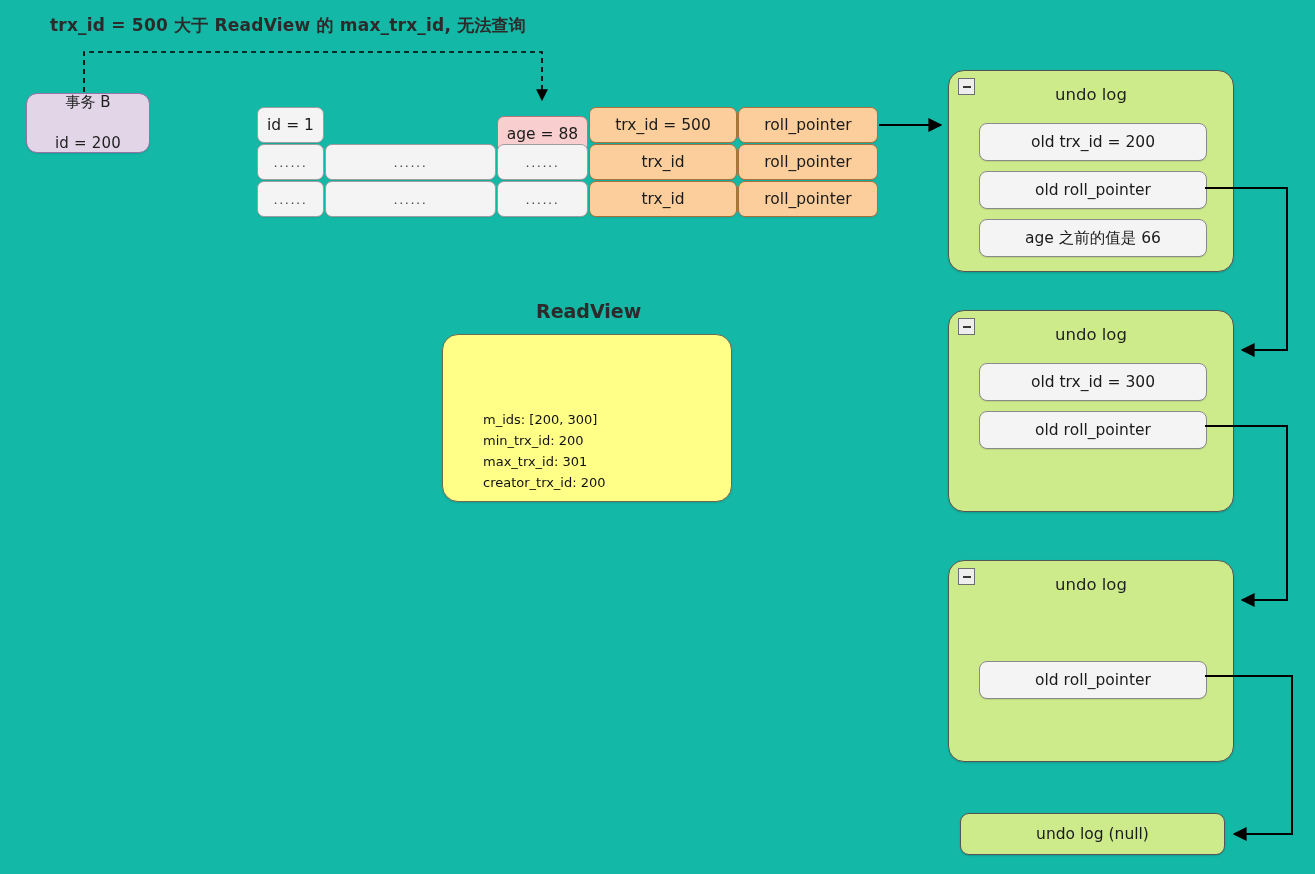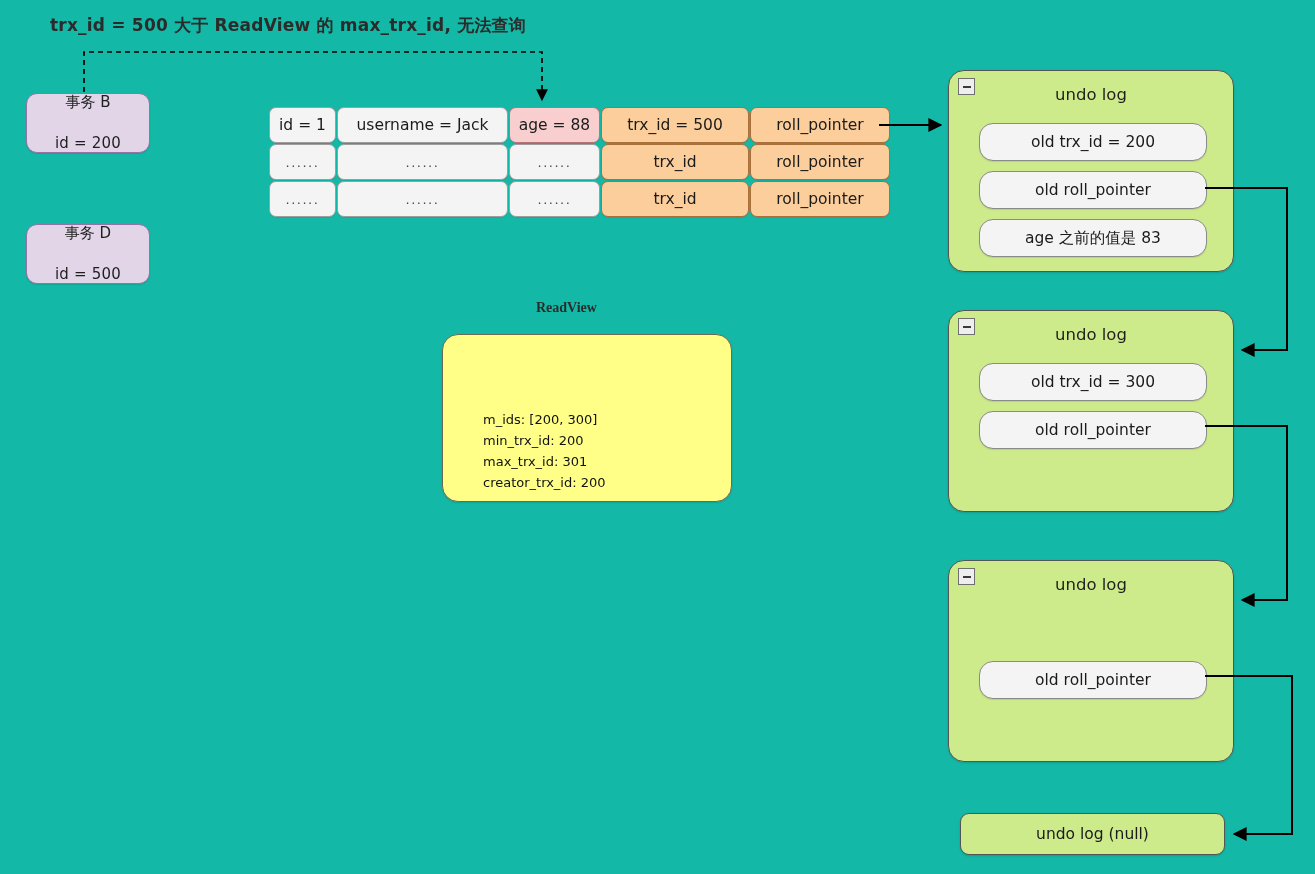--- a/index.html
+++ b/index.html
@@ -54,33 +54,31 @@
     border: 1.2px solid #9e9e9e;
     border-radius: 7px;
     display: flex;
     align-items: center;
     justify-content: center;
     font-size: 15.5px;
     color: #1b1b1b;
     background: #f4f4f4;
     box-shadow: 0 1px 1px rgba(0,0,0,0.06);
     white-space: nowrap;
-    margin-left: 12px;
   }
   .cell.pink   { background: #f8cece; border-color: #b5757a; }
   .cell.orange { background: #fbce9c; border-color: #a8703b; }
   .cell.dots   { color: #4a4a4a; font-size: 13px; letter-spacing: 1.5px; }
 
   
   .rv-label {
-    font-size: 14px;
+    font-size: 19px;
     font-weight: bold;
     color: #2b2b2b;
     white-space: nowrap;
-    font-family: Liberation Serif, serif;
   }
   .rv-box {
     background: #ffff88;
     border: 1.6px solid #6b6b55;
     border-radius: 16px;
     box-shadow: 0 1px 2px rgba(0,0,0,0.12);
   }
   .rv-lines {
     position: absolute;
     left: 40px; top: 74px;
@@ -105,21 +103,21 @@
     font-weight: normal;
     color: #1f1f1f;
   }
   .undo-row {
     position: absolute;
     left: 30px;
     width: 226px;
     height: 36px;
     background: #f4f4f4;
     border: 1.2px solid #8a8a8a;
-    border-radius: 14px;
+    border-radius: 8px;
     display: flex;
     align-items: center;
     justify-content: center;
     font-size: 15.5px;
     color: #1b1b1b;
     box-shadow: 0 1px 1px rgba(0,0,0,0.10);
     white-space: nowrap;
     text-align: center;
   }
   .undo-null {
@@ -163,28 +161,23 @@
 
 <div id="canvas">
 
   <div class="abs note-text">trx_id = 500 大于 ReadView 的 max_trx_id, 无法查询</div>
 
   <div class="abs txn-box" style="left:26px; top:93px; height:60px;">
     <div>事务 B</div>
     <div class="l2">id = 200</div>
   </div>
 
-  <div class="abs txn-box" style="left:26px; top:224px; height:60px;">
-    <div>事务 D</div>
-    <div class="l2">id = 500</div>
-  </div>
 
   <div class="abs cell" style="left:257px; top:107px; width:67px;  height:36px;">id = 1</div>
-  <div class="abs cell" style="left:325px; top:107px; width:171px; height:36px;">username = Jack</div>
-  <div class="abs cell pink" style="left:497px; top:107px; width:91px;  height:36px;">age = 88</div>
+  <div class="abs cell pink" style="left:497px; top:116px; width:91px;  height:36px;">age = 88</div>
   <div class="abs cell orange" style="left:589px; top:107px; width:148px; height:36px;">trx_id = 500</div>
   <div class="abs cell orange" style="left:738px; top:107px; width:140px; height:36px;">roll_pointer</div>
 
   <div class="abs cell dots" style="left:257px; top:144px; width:67px;  height:36px;">......</div>
   <div class="abs cell dots" style="left:325px; top:144px; width:171px; height:36px;">......</div>
   <div class="abs cell dots" style="left:497px; top:144px; width:91px;  height:36px;">......</div>
   <div class="abs cell orange" style="left:589px; top:144px; width:148px; height:36px;">trx_id</div>
   <div class="abs cell orange" style="left:738px; top:144px; width:140px; height:36px;">roll_pointer</div>
 
   <div class="abs cell dots" style="left:257px; top:181px; width:67px;  height:36px;">......</div>
@@ -204,21 +197,21 @@
     </div>
   </div>
 
   <div class="abs undo" style="left:948px; top:70px; width:286px; height:202px;">
     <span class="collapse-badge">
         <i></i>
       </span>
     <div class="undo-title">undo log</div>
     <div class="undo-row" style="top:52px;">old trx_id = 200</div>
     <div class="undo-row" style="top:100px;">old roll_pointer</div>
-    <div class="undo-row" style="top:148px;">age 之前的值是 83</div>
+    <div class="undo-row" style="top:148px;">age 之前的值是 66</div>
   </div>
 
   <div class="abs undo" style="left:948px; top:310px; width:286px; height:202px;">
     <span class="collapse-badge">
         <i></i>
       </span>
     <div class="undo-title">undo log</div>
     <div class="undo-row" style="top:52px;">old trx_id = 300</div>
     <div class="undo-row" style="top:100px;">old roll_pointer</div>
   </div>

